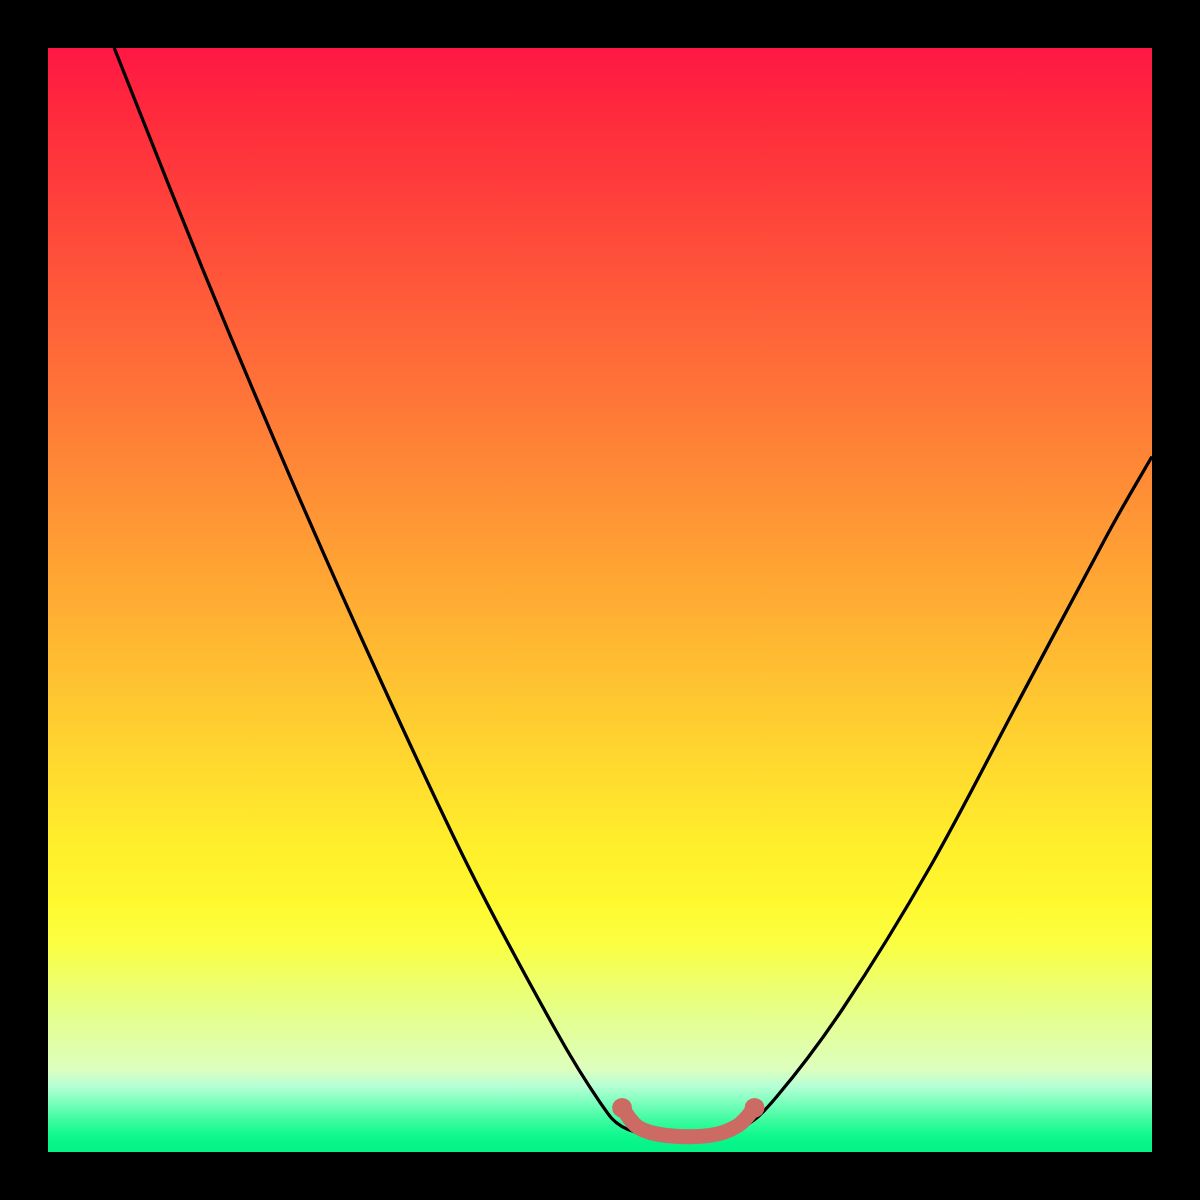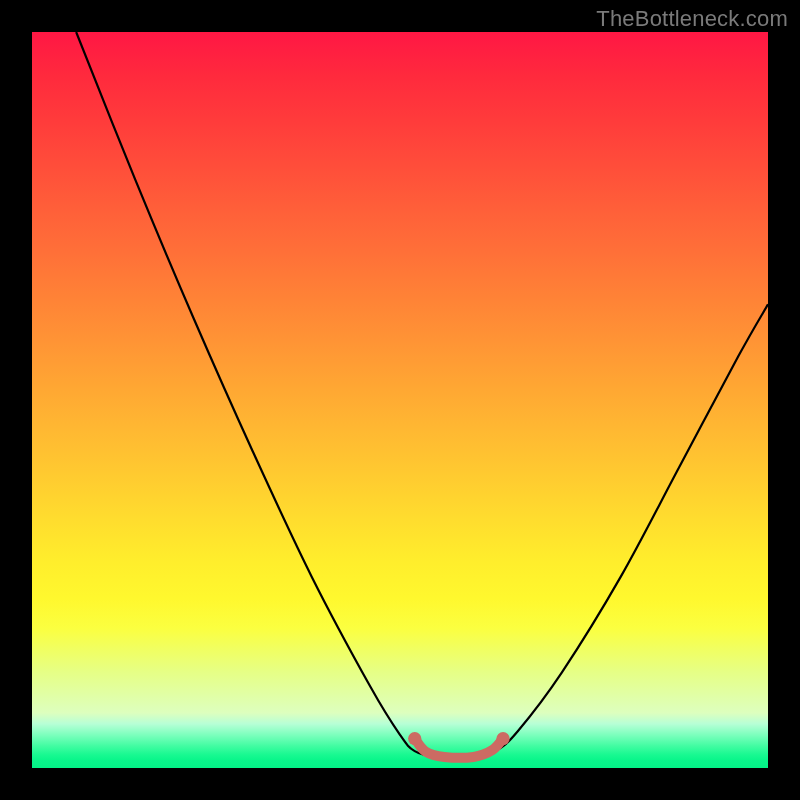--- a/index.html
+++ b/index.html
@@ -67,21 +67,20 @@
     left: 0;
     top: 0;
     width: 736px;
     height: 736px;
   }
 </style>
 </head>
 <body>
 
 <div class="frame">
-  <div class="watermark">TheBottleneck.com</div>
   <div class="plot-area">
     <svg class="curve" viewBox="0 0 100 100" preserveAspectRatio="none">
       <path fill="none" stroke="#000000" stroke-width="0.3" vector-effect="non-scaling-stroke" d="M 6 0 C 7.333 3.333, 11.333 13.500, 14.000 20.000 C 16.667 26.500, 19.333 32.833, 22.000 39.000 C 24.667 45.167, 27.333 51.167, 30.000 57.000 C 32.667 62.833, 35.333 68.667, 38.000 74.000 C 40.667 79.333, 44.000 85.417, 46.000 89.000 C 48.000 92.583, 49.000 94.050, 50.000 95.500 C 51.000 96.950, 51.167 97.200, 52.000 97.700 C 52.833 98.200, 53.667 98.367, 55.000 98.500 C 56.333 98.633, 58.667 98.633, 60.000 98.500 C 61.333 98.367, 62.000 98.283, 63.000 97.700 C 64.000 97.117, 64.500 96.783, 66.000 95.000 C 67.500 93.217, 69.667 90.500, 72.000 87.000 C 74.333 83.500, 77.333 78.667, 80.000 74.000 C 82.667 69.333, 85.333 64.000, 88.000 59.000 C 90.667 54.000, 94.000 47.667, 96.000 44.000 C 98.000 40.333, 99.333 38.167, 100.000 37.000" style="stroke-width: 2.2px;"></path>
       <path fill="none" stroke="#cc6b63" stroke-width="1.4" stroke-linecap="round" stroke-linejoin="round" vector-effect="non-scaling-stroke" d="M 52 96 C 52.250 96.300, 52.833 97.383, 53.500 97.800 C 54.167 98.217, 54.917 98.383, 56.000 98.500 C 57.083 98.617, 58.917 98.650, 60.000 98.500 C 61.083 98.350, 61.833 98.017, 62.500 97.600 C 63.167 97.183, 63.750 96.267, 64.000 96.000" style="stroke-width: 10px;"></path>
       <circle r="0.9" fill="#cc6b63" cx="52" cy="96"></circle>
       <circle r="0.9" fill="#cc6b63" cx="64" cy="96"></circle>
     </svg>
   </div>
 </div>
 

